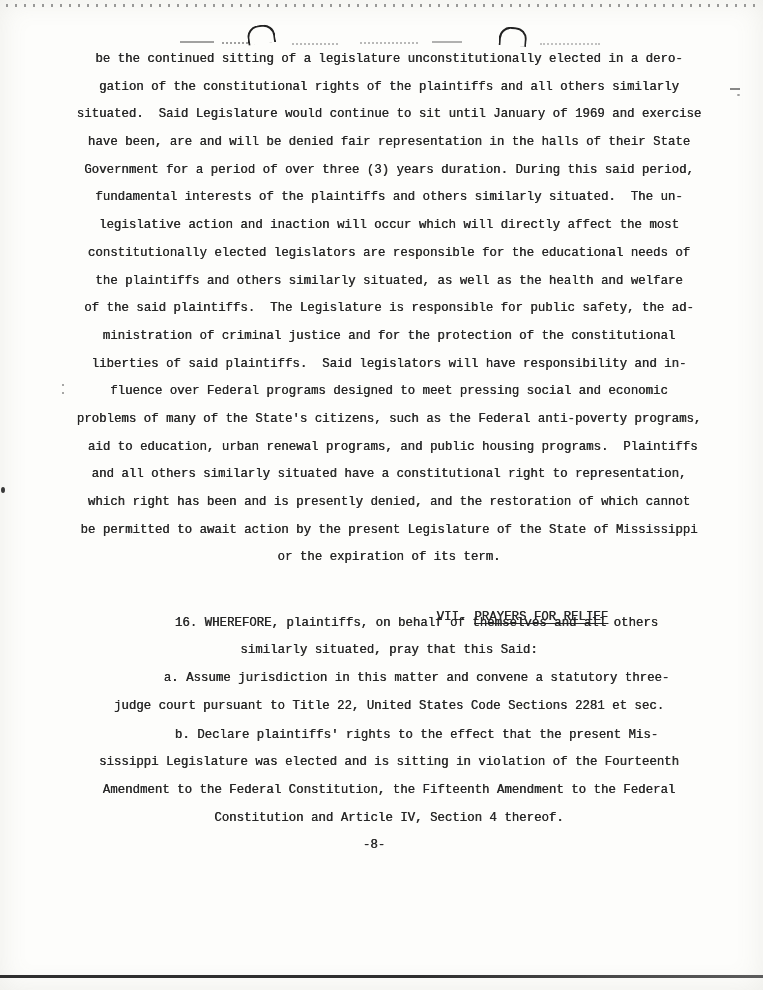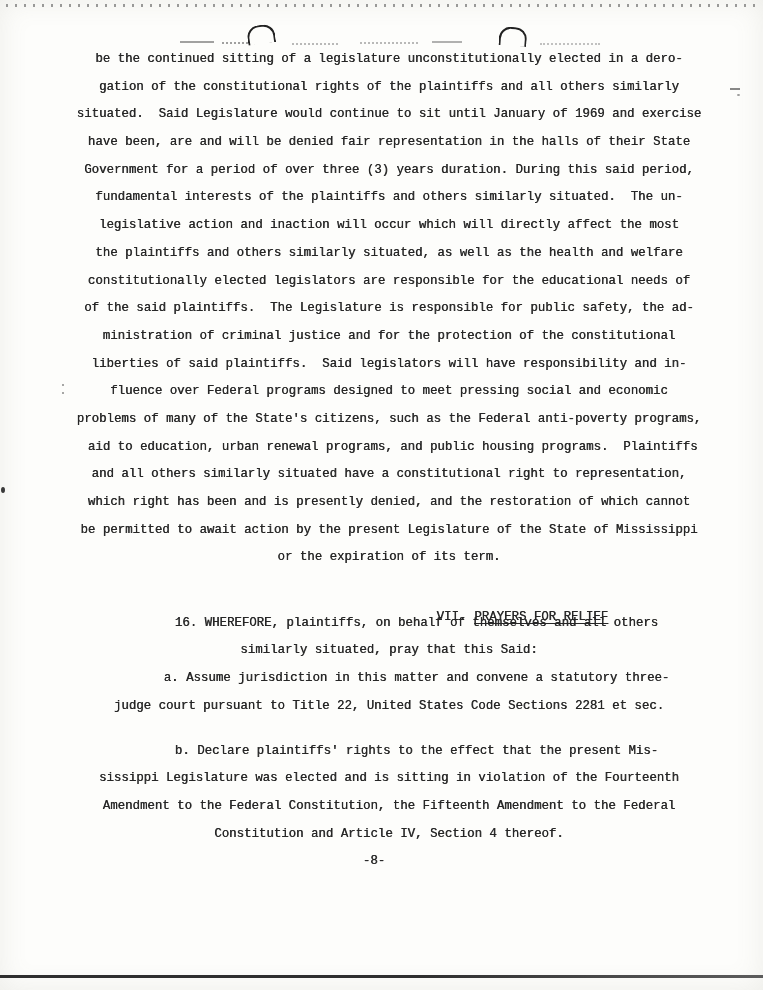--- a/index.html
+++ b/index.html
@@ -55,21 +55,21 @@
   }
   .line { height: 27.7px; line-height: 27.7px; white-space: pre; overflow: visible; text-align: center; }
   .heading { margin-top: 4px; margin-bottom: 6px; margin-left: 222px; }
   .heading .numeral { margin-right: 8px; }
   .underlined {
     text-decoration: underline;
     text-underline-offset: 3px;
     text-decoration-thickness: 1px;
   }
   .indent1 { padding-left: 55px; }
-  .gap-before { margin-top: 17px; }
+  .gap-before { margin-top: 1px; }
   .pagenum { text-align: center; padding-right: 30px; }
 </style>
 </head>
 <body>
 
 <div class="page">
 
   <div class="dots-top"></div>
   <div class="hook hook-left"></div>
   <div class="hook hook-right"></div>
@@ -87,22 +87,22 @@
   <div class="bottom-line"></div>
 
   <div class="text">
     <div class="line">be the continued sitting of a legislature unconstitutionally elected in a dero-</div>
     <div class="line">gation of the constitutional rights of the plaintiffs and all others similarly</div>
     <div class="line">situated.  Said Legislature would continue to sit until January of 1969 and exercise</div>
     <div class="line">have been, are and will be denied fair representation in the halls of their State</div>
     <div class="line">Government for a period of over three (3) years duration. During this said period,</div>
     <div class="line">fundamental interests of the plaintiffs and others similarly situated.  The un-</div>
     <div class="line">legislative action and inaction will occur which will directly affect the most</div>
+    <div class="line">constitutionally elected legislators are responsible for the educational needs of</div>
     <div class="line">the plaintiffs and others similarly situated, as well as the health and welfare</div>
-    <div class="line">constitutionally elected legislators are responsible for the educational needs of</div>
     <div class="line">of the said plaintiffs.  The Legislature is responsible for public safety, the ad-</div>
     <div class="line">ministration of criminal justice and for the protection of the constitutional</div>
     <div class="line">liberties of said plaintiffs.  Said legislators will have responsibility and in-</div>
     <div class="line">fluence over Federal programs designed to meet pressing social and economic</div>
     <div class="line">problems of many of the State's citizens, such as the Federal anti-poverty programs,</div>
     <div class="line"> aid to education, urban renewal programs, and public housing programs.  Plaintiffs</div>
     <div class="line">and all others similarly situated have a constitutional right to representation,</div>
     <div class="line">which right has been and is presently denied, and the restoration of which cannot</div>
     <div class="line">be permitted to await action by the present Legislature of the State of Mississippi</div>
     <div class="line">or the expiration of its term.</div>

